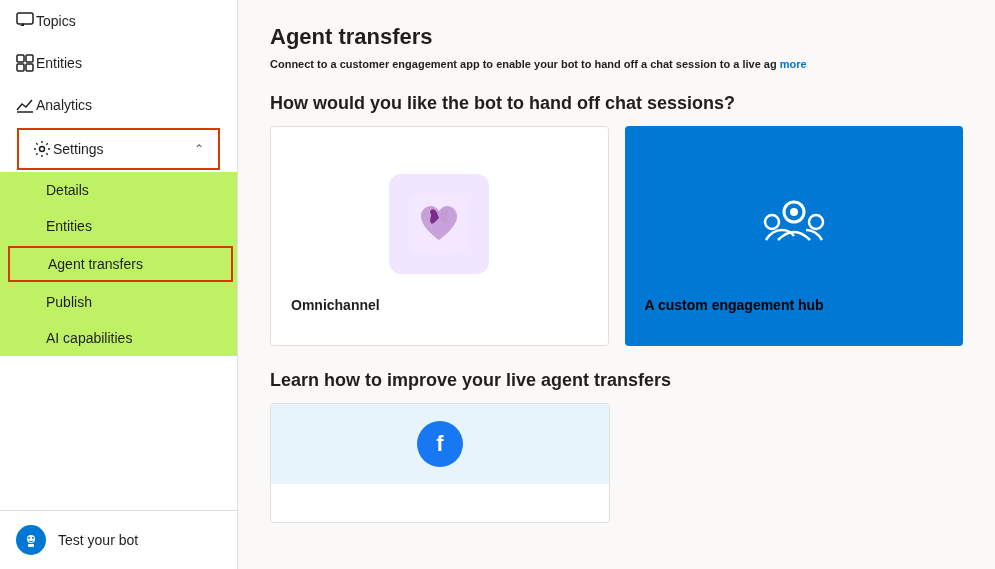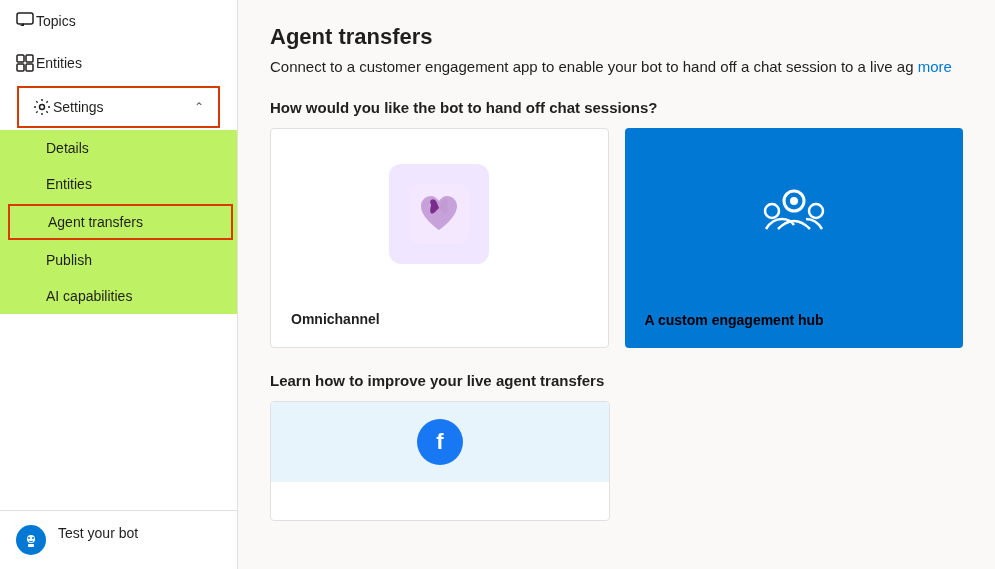--- a/index.html
+++ b/index.html
@@ -75,20 +75,21 @@
       padding: 8px 14px 8px 38px;
     }
 
     
     .sidebar-bottom {
       border-top: 1px solid #e0e0e0;
       padding: 0;
     }
     .bottom-item {
       display: flex;
+      align-items: center;
       gap: 12px;
       padding: 14px 16px;
       cursor: pointer;
       font-size: 14px;
       color: #201f1e;
     }
     .bot-icon-circle {
       width: 30px;
       height: 30px;
       background: #0078d4;
@@ -110,54 +111,55 @@
     }
 
     .page-title {
       font-size: 22px;
       font-weight: 600;
       color: #201f1e;
       margin-bottom: 6px;
     }
 
     .page-description {
-      font-size: 15px;
+      font-size: 11px;
       color: #201f1e;
       margin-bottom: 4px;
       line-height: 1.5;
+      font-weight: bold;
     }
 
     .page-description a {
       color: #0078d4;
       text-decoration: none;
     }
 
     .section-heading {
-      font-size: 15px;
+      font-size: 18px;
       font-weight: 600;
       color: #201f1e;
       margin: 20px 0 12px 0;
     }
 
     .cards-row {
       display: flex;
       gap: 16px;
       margin-bottom: 24px;
     }
 
     .card {
       background: #fff;
       border: 1px solid #e0e0e0;
       border-radius: 4px;
       padding: 20px;
       width: 340px;
       min-height: 220px;
       display: flex;
       flex-direction: column;
-      justify-content: space-between;
+      justify-content: center;
     }
 
     .card-icon-area {
       display: flex;
       justify-content: center;
       align-items: center;
       height: 130px;
       margin-bottom: 8px;
     }
 
@@ -252,20 +254,29 @@
         <svg width="18" height="18" viewBox="0 0 18 18" fill="none">
           <rect x="1" y="1" width="7" height="7" rx="1" stroke="#201f1e" stroke-width="1.5" fill="none"></rect>
           <rect x="10" y="1" width="7" height="7" rx="1" stroke="#201f1e" stroke-width="1.5" fill="none"></rect>
           <rect x="1" y="10" width="7" height="7" rx="1" stroke="#201f1e" stroke-width="1.5" fill="none"></rect>
           <rect x="10" y="10" width="7" height="7" rx="1" stroke="#201f1e" stroke-width="1.5" fill="none"></rect>
         </svg>
       </span>
       <span>Entities</span>
     </div>
 
+    <div class="nav-item">
+      <span class="icon">
+        <svg width="18" height="18" viewBox="0 0 18 18" fill="none">
+          <polyline points="1,14 6,8 10,11 16,4" stroke="#201f1e" stroke-width="1.5" fill="none"></polyline>
+          <polyline points="1,16 17,16" stroke="#201f1e" stroke-width="1.5"></polyline>
+        </svg>
+      </span>
+      <span>Analytics</span>
+    </div>
 
 
     <div class="nav-item settings-item">
       <span class="icon">
         <svg width="18" height="18" viewBox="0 0 18 18" fill="none">
           <circle cx="9" cy="9" r="2.5" stroke="#201f1e" stroke-width="1.5" fill="none"></circle>
           <path d="M9 1v2M9 15v2M1 9h2M15 9h2M3.22 3.22l1.41 1.41M13.36 13.36l1.41 1.41M3.22 14.78l1.41-1.41M13.36 4.64l1.41-1.41" stroke="#201f1e" stroke-width="1.4"></path>
         </svg>
       </span>
       <span>Settings</span>

